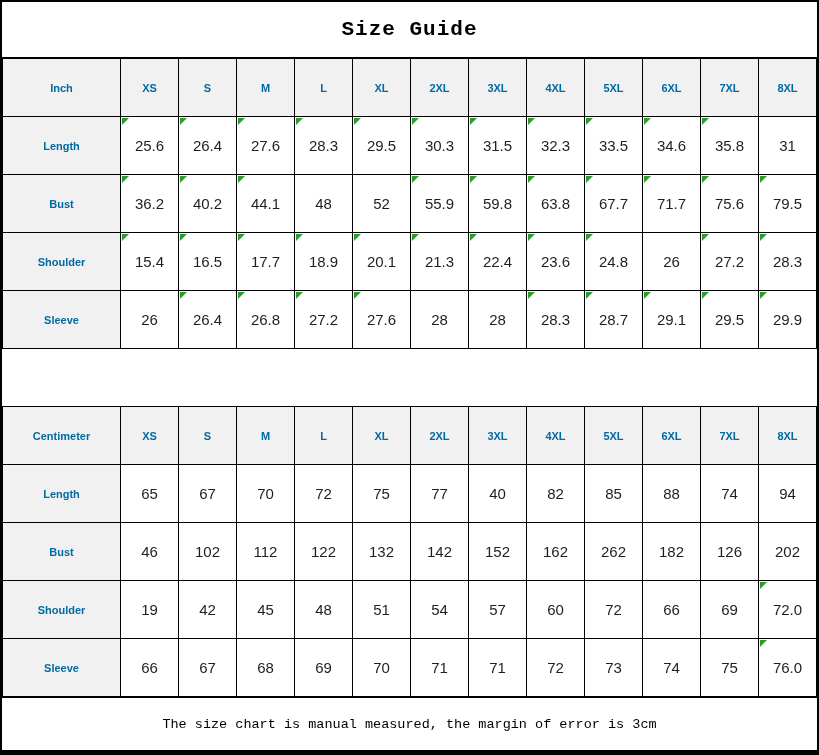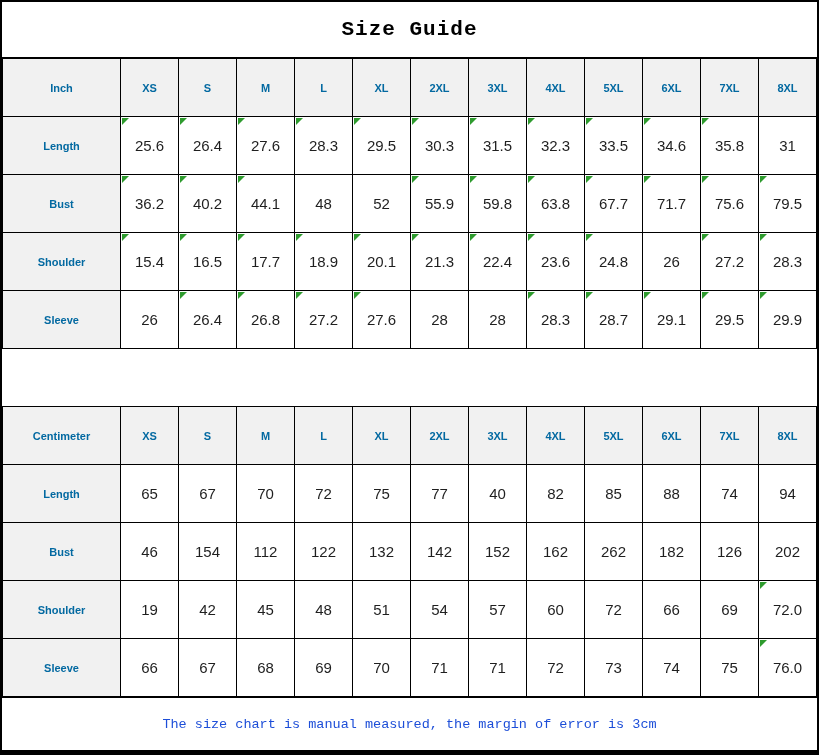--- a/index.html
+++ b/index.html
@@ -72,21 +72,21 @@
     background: #ffffff;
   }
   .footer-row {
     flex: 1;
     display: flex;
     align-items: center;
     justify-content: center;
     border-top: 1px solid var(--border-color, #000);
     font-family: "Liberation Mono", "DejaVu Sans Mono", monospace;
     font-size: 13.5px;
-    color: #1d4ed8;
+    color: #000000;
   }
 </style>
 </head>
 <body>
 
 <div class="sheet">
   <div class="title-row">Size Guide</div>
 
   <div>
       <table class="size-table">
@@ -235,21 +235,21 @@
             <td>40</td>
             <td>82</td>
             <td>85</td>
             <td>88</td>
             <td>74</td>
             <td>94</td>
           </tr>
           <tr>
             <th>Bust</th>
             <td>46</td>
-            <td>154</td>
+            <td>102</td>
             <td>112</td>
             <td>122</td>
             <td>132</td>
             <td>142</td>
             <td>152</td>
             <td>162</td>
             <td>262</td>
             <td>182</td>
             <td>126</td>
             <td>202</td>

